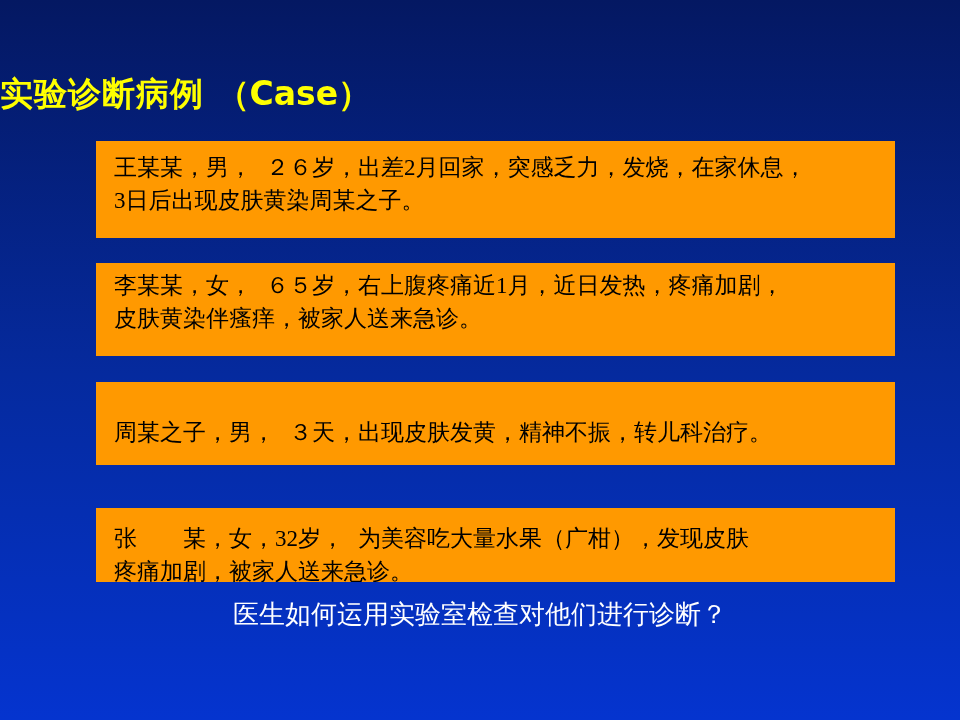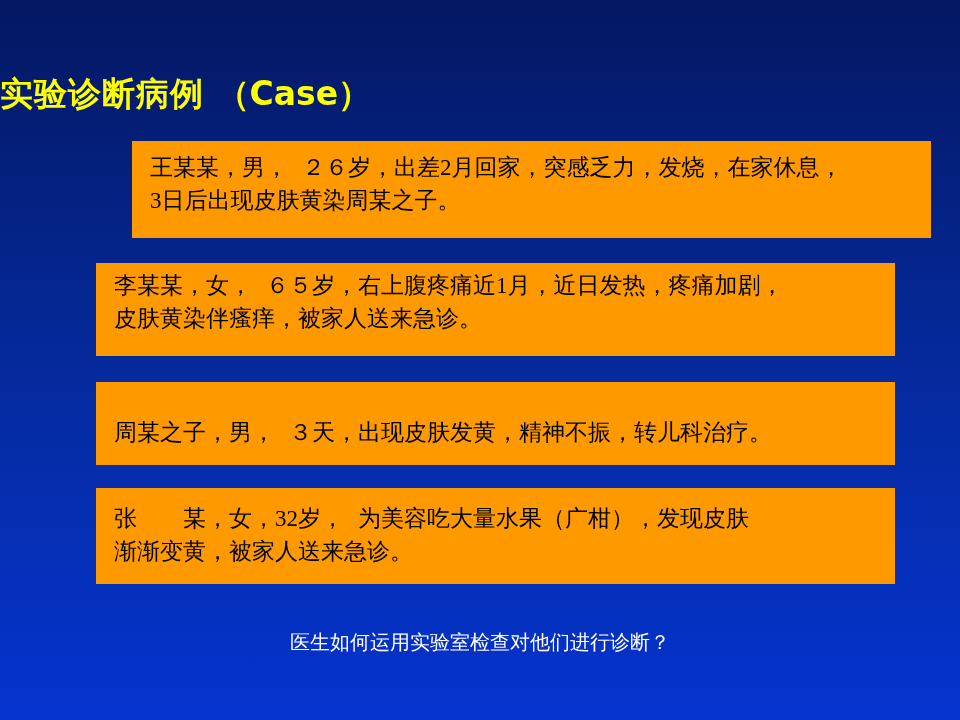--- a/index.html
+++ b/index.html
@@ -58,35 +58,35 @@
   }
   .case-box .wide-gap {
     display: inline-block;
     width: 46px;
   }
   .case-box .sm-gap {
     display: inline-block;
     width: 14px;
   }
 
-  #case-1 { top: 141px; height: 97px; padding-top: 10px; margin-left: 36px; }
+  #case-1 { top: 141px; height: 97px; padding-top: 10px; }
   #case-2 { top: 263px; height: 93px; }
   #case-3 { top: 382px; height: 83px; padding-top: 34px; }
-  #case-4 { top: 488px; height: 96px; padding-top: 14px; }
+  #case-4 { top: 508px; height: 74px; padding-top: 14px; }
 
   
   #question {
     position: absolute;
     left: 0;
-    top: 621px;
+    top: 594px;
     width: 960px;
     text-align: center;
     color: #ffffff;
     font-family: "Liberation Serif", "DejaVu Serif", serif;
-    font-size: 20px;
+    font-size: 26px;
     line-height: 42px;
     white-space: nowrap;
   }
 </style>
 </head>
 <body>
 
 <div id="slide">
 
   <div id="title">
@@ -115,19 +115,19 @@
     <div class="line">
       <span>周某之子，男，</span><span class="sm-gap"></span><span>３天，出现</span><span class="hl">皮肤发黄</span><span>，精神不振，转儿科治疗。</span>
     </div>
   </div>
 
   <div class="case-box" id="case-4">
     <div class="line">
       <span>张</span><span class="wide-gap"></span><span>某，女，32岁，</span><span class="sm-gap"></span><span>为美容吃大量水果（广柑），发现</span><span class="hl">皮肤</span>
     </div>
     <div class="line">
-      <span class="hl">渐渐变黄</span><span>，被家人送来急诊。</span>
+      <span class="hl">疼痛加剧</span><span>，被家人送来急诊。</span>
     </div>
   </div>
 
   <div id="question">医生如何运用实验室检查对他们进行诊断？</div>
 
 </div>
 
 </body></html>

